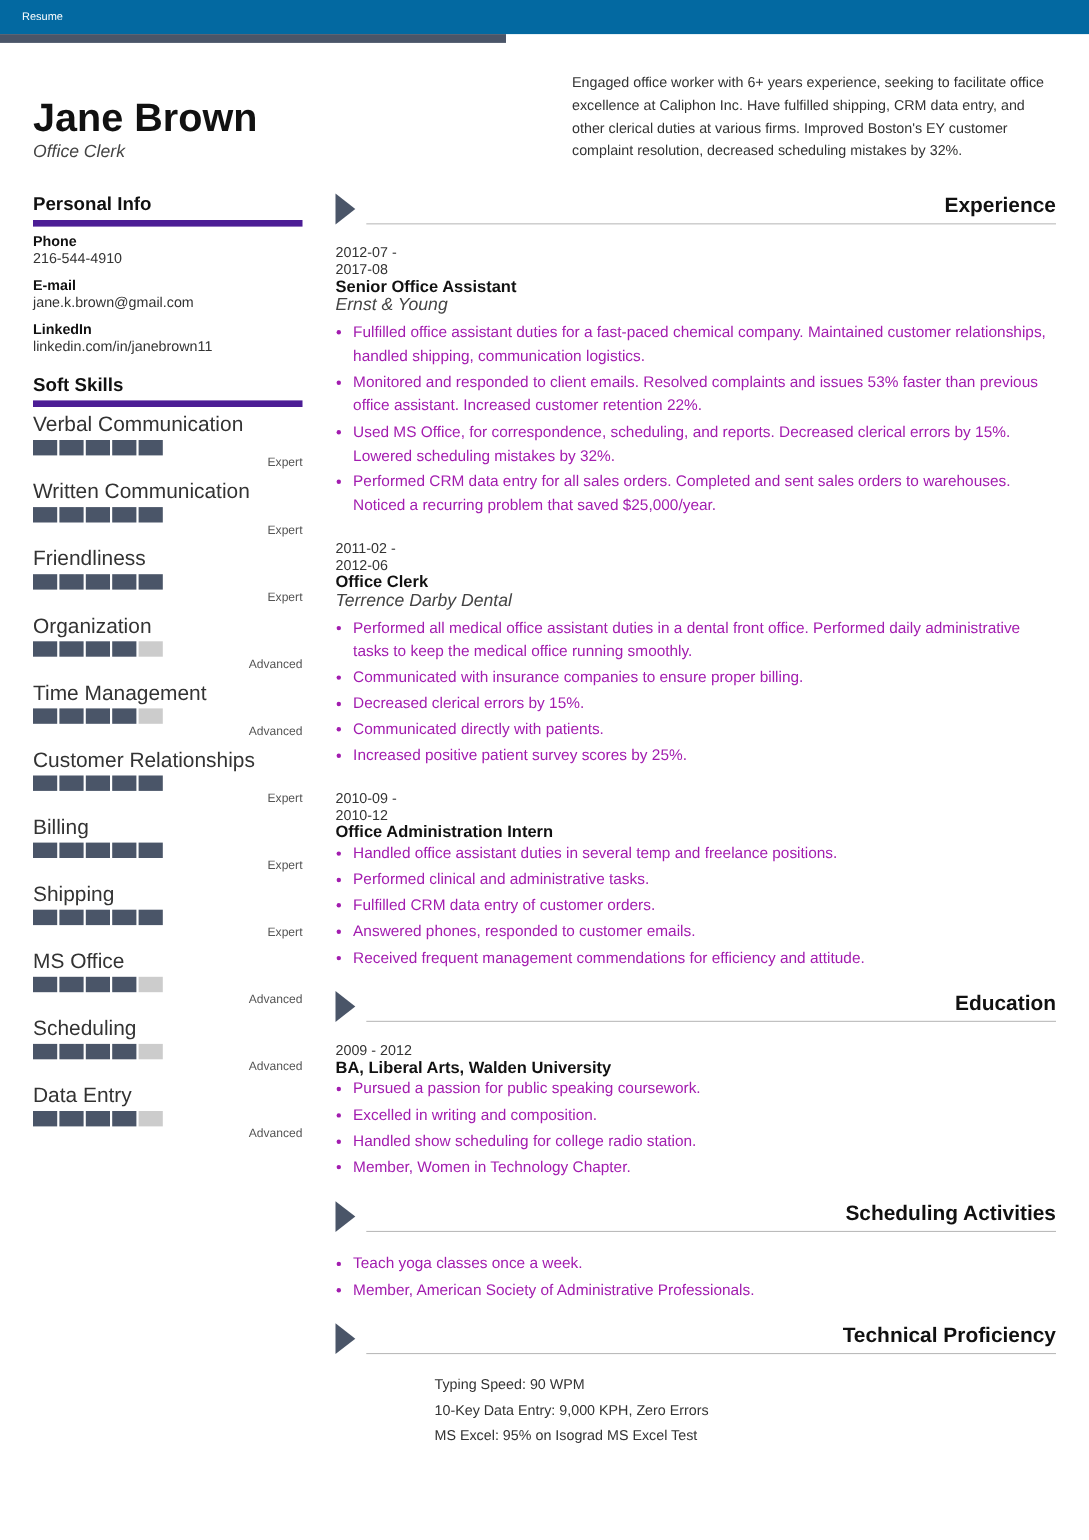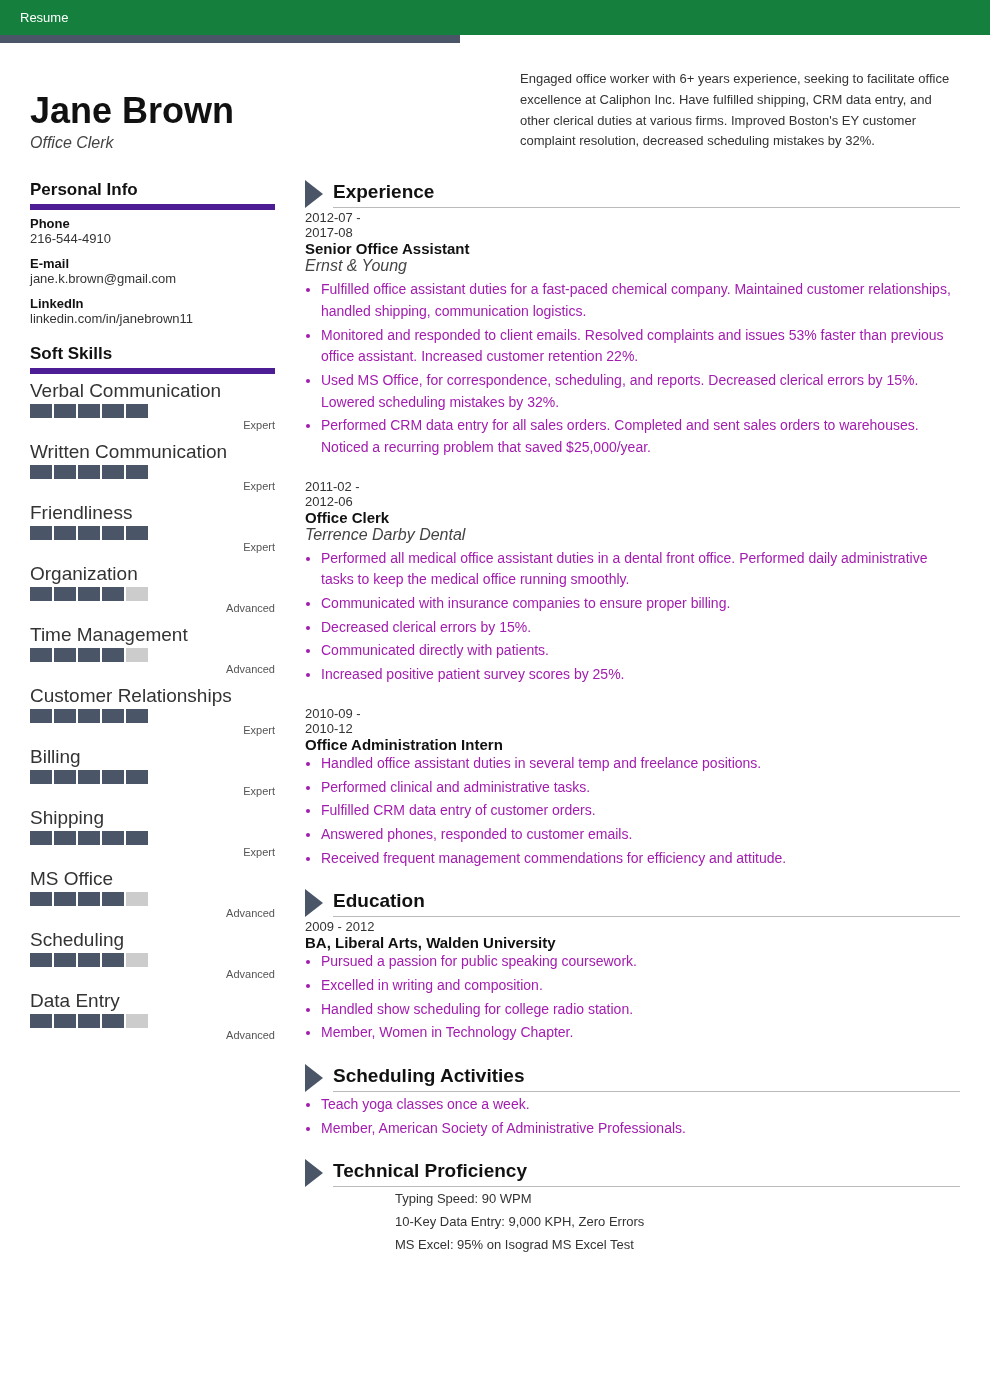--- a/index.html
+++ b/index.html
@@ -4,24 +4,24 @@
   <style>
     * { box-sizing: border-box; margin: 0; padding: 0; }
     body {
       font-family: Arial, sans-serif;
       background: #f5f5f5;
       color: #222;
       font-size: 13px;
       width: 990px;
     }
     .top-bar {
-      background: #15803d;
+      background: #0369a1;
       color: #fff;
       padding: 10px 20px;
-      font-size: 13px;
+      font-size: 10px;
     }
     .accent-bar {
       height: 8px;
       background: #4a5568;
       width: 460px;
     }
     .resume-container {
       background: #fff;
       width: 990px;
       min-height: 1400px;
@@ -121,21 +121,22 @@
       font-size: 11px;
       color: #555;
       text-align: right;
       margin-top: 1px;
     }
     
     .section-header-wrapper {
       display: flex;
       align-items: center;
       margin-top: 18px;
-      margin-bottom: 0;
+      margin-bottom: 16px;
+      text-align: right;
     }
     .section-arrow {
       width: 0;
       height: 0;
       border-top: 14px solid transparent;
       border-bottom: 14px solid transparent;
       border-left: 18px solid #4a5568;
       margin-right: 10px;
       flex-shrink: 0;
     }

